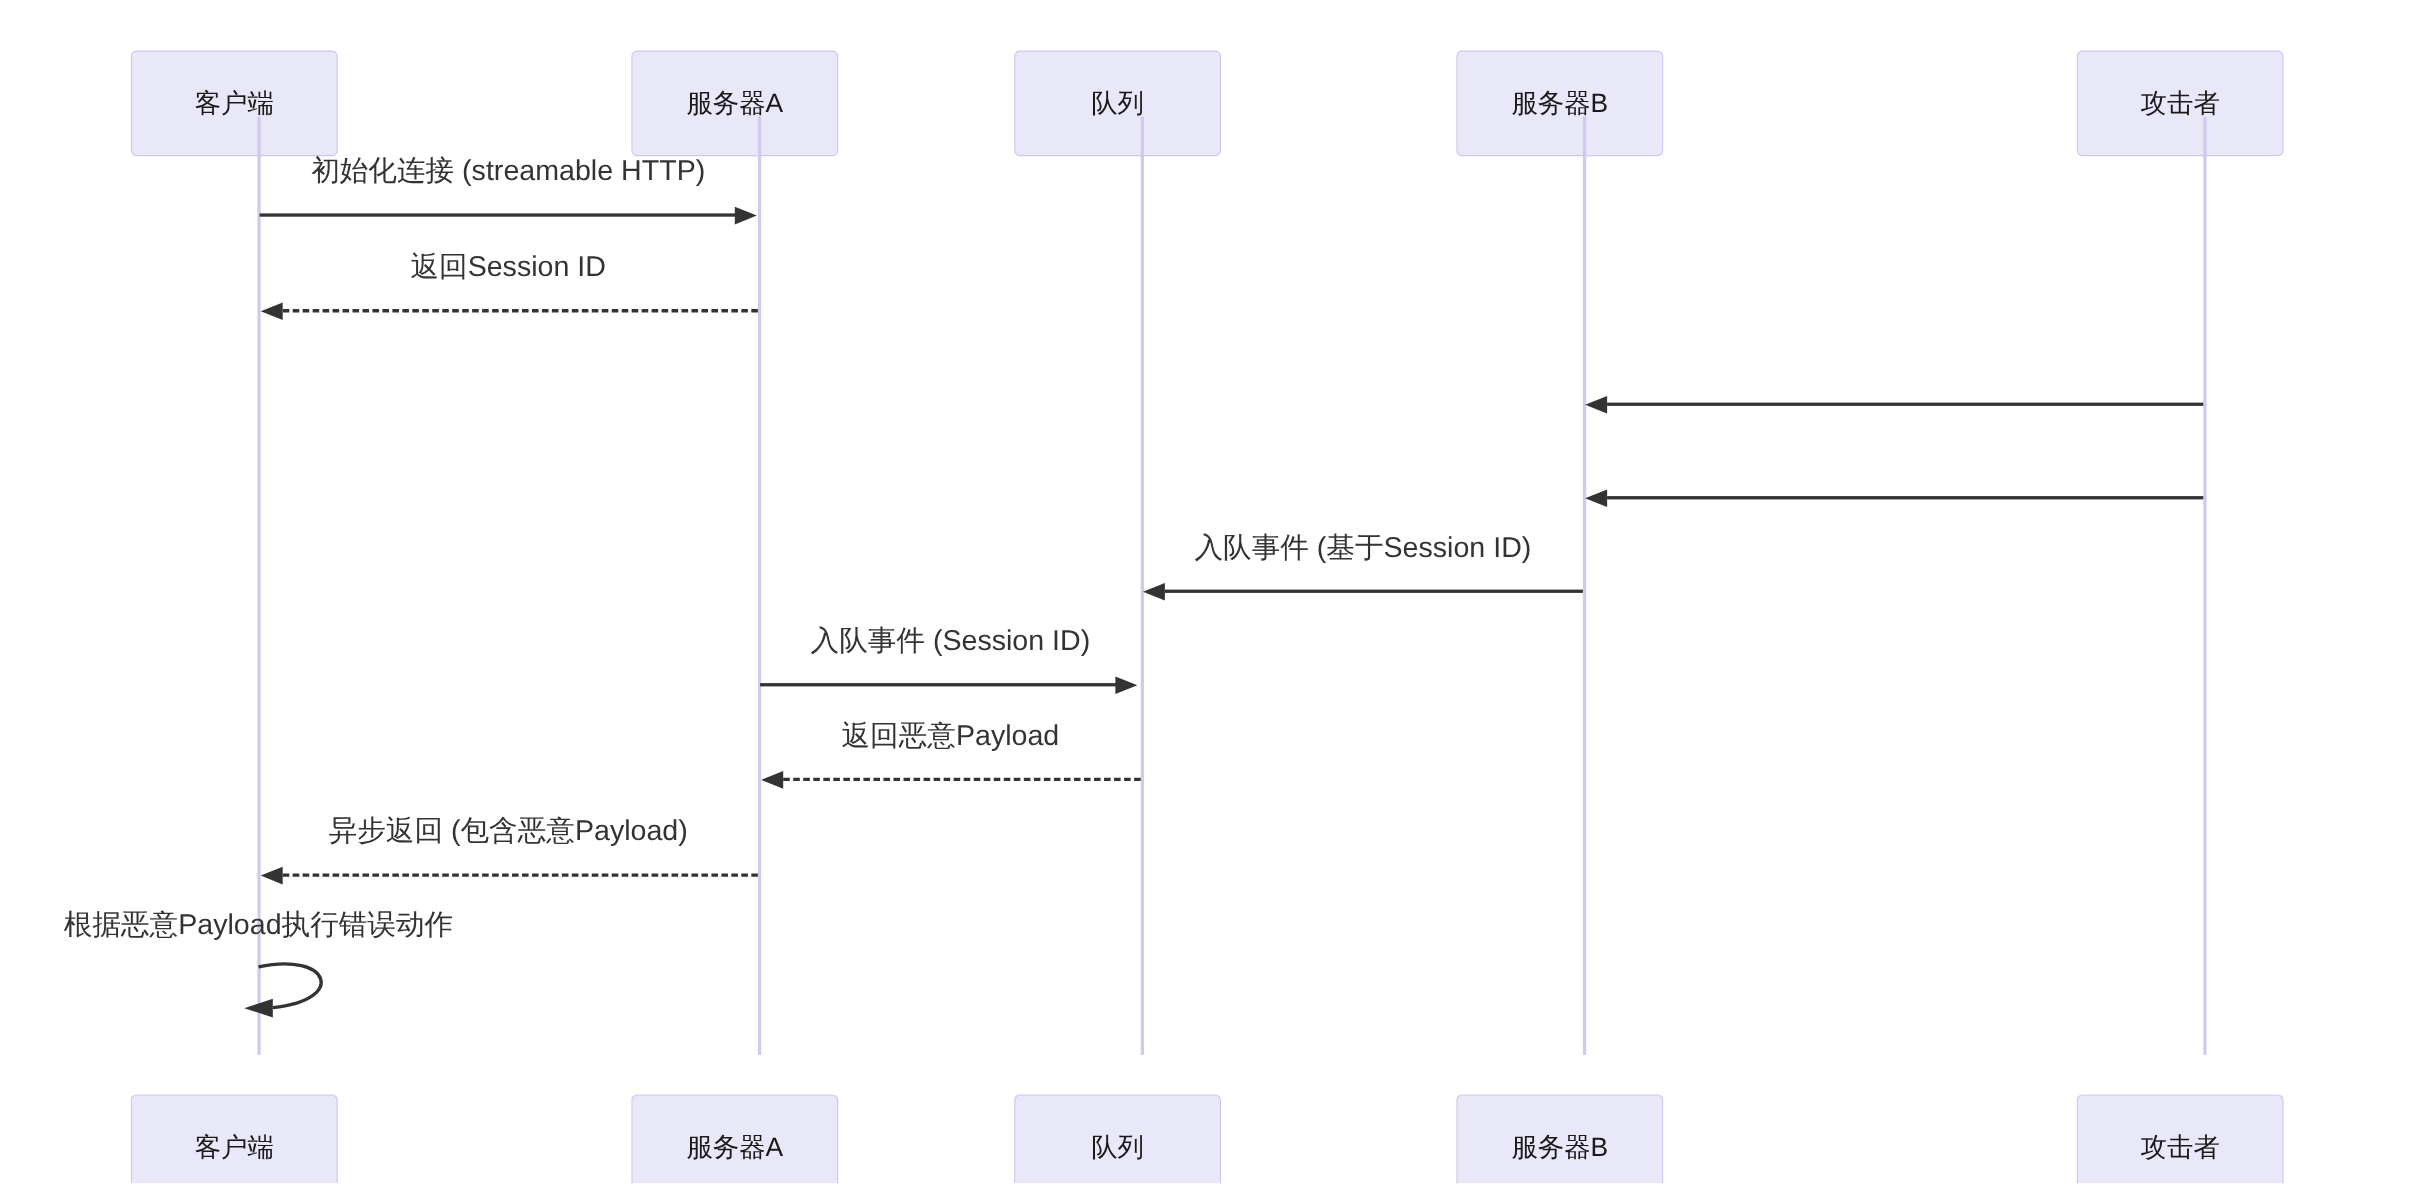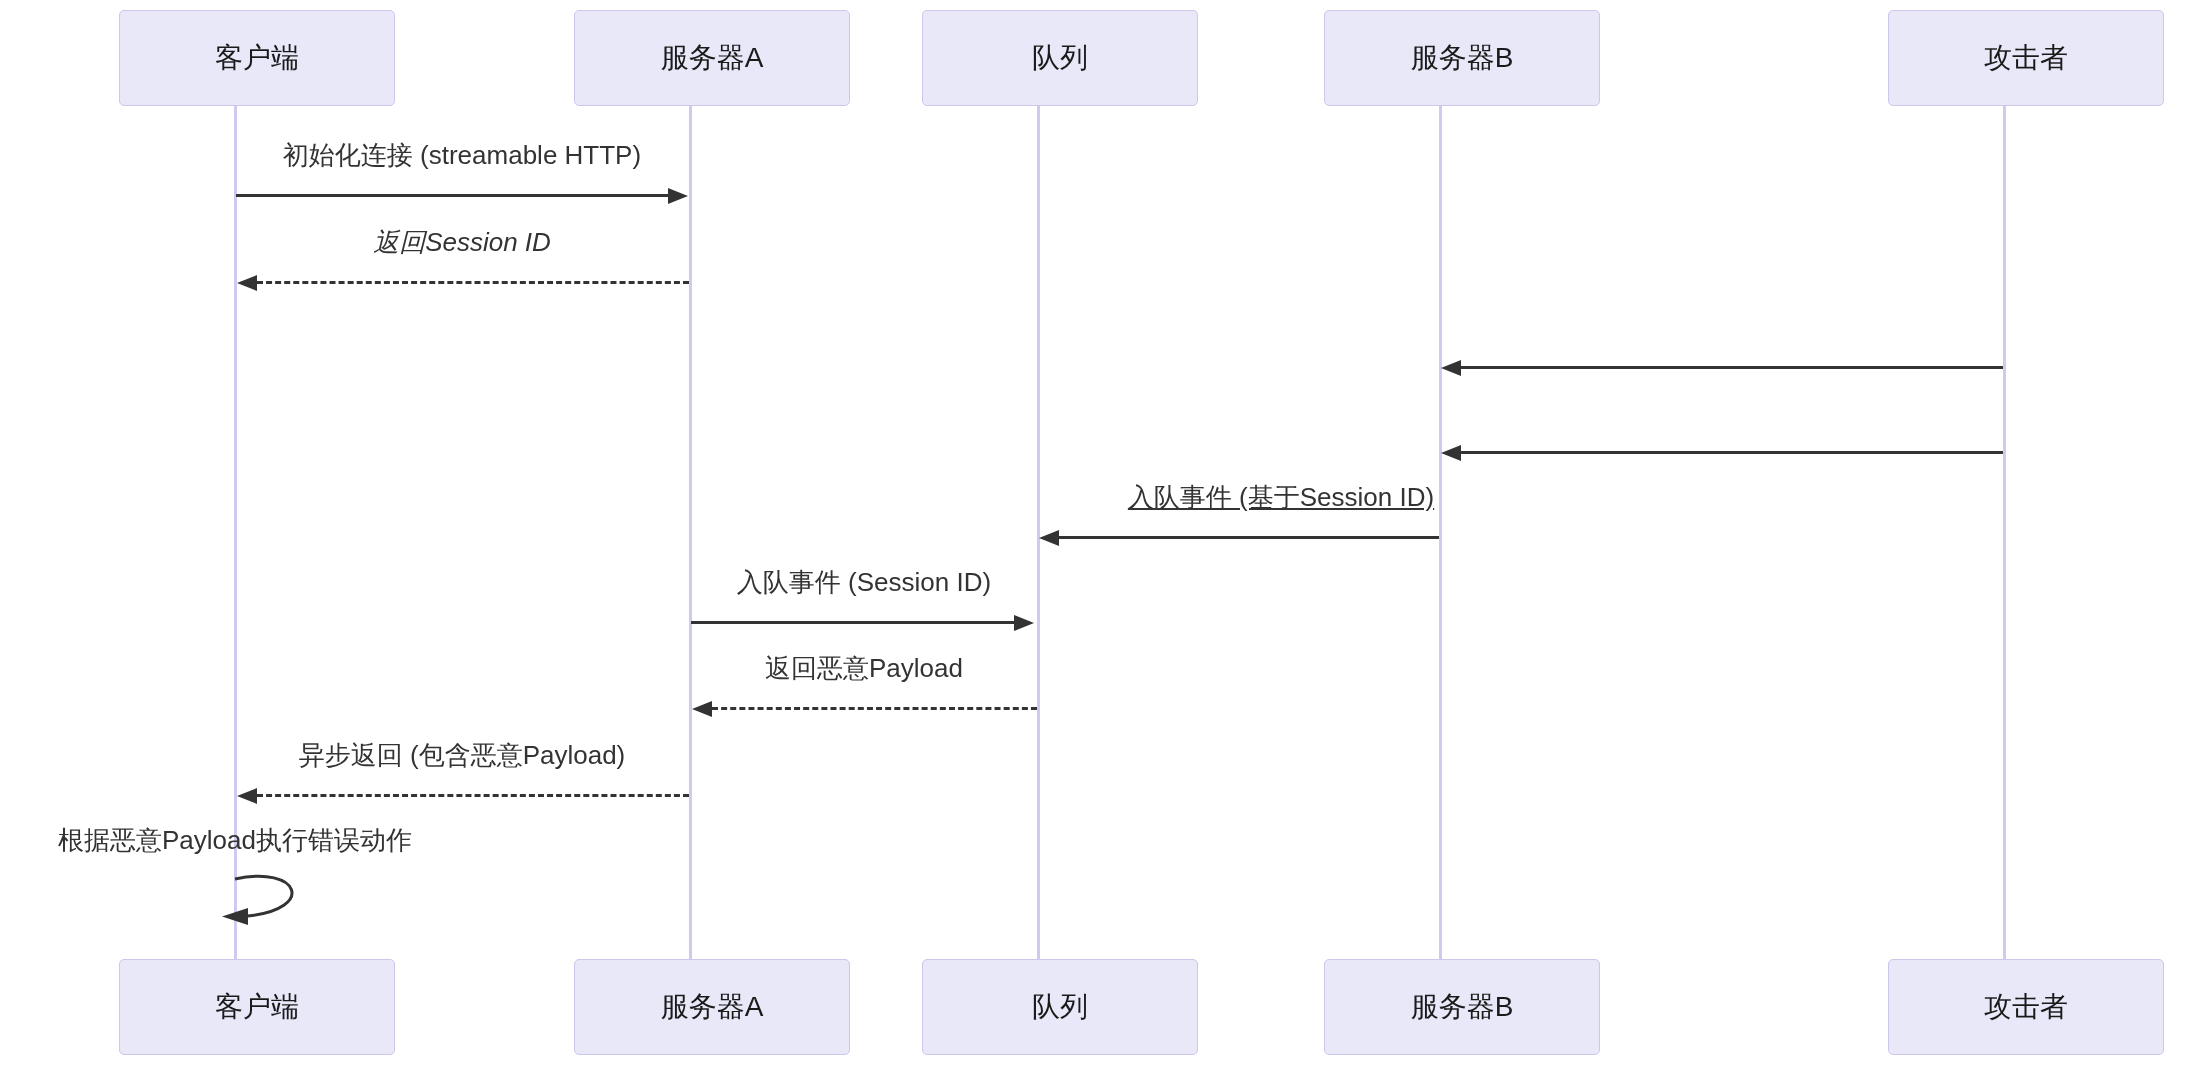--- a/index.html
+++ b/index.html
@@ -17,30 +17,31 @@
   }
   .diagram {
     position: relative;
     width: 2194px;
     height: 1076px;
     background: #ffffff;
     overflow: hidden;
   }
   .actor {
     position: absolute;
-    width: 276px;
+    width: 188px;
     height: 96px;
     background: var(--actor-fill);
     border: 1.5px solid var(--actor-border);
     border-radius: 5px;
     display: flex;
     align-items: center;
     justify-content: center;
-    font-size: 28px;
+    font-size: 24px;
     color: var(--actor-ink);
+    margin-top: 36px;
   }
   .lifeline {
     position: absolute;
     top: 106px;
     height: 853px;
     width: 3px;
     background: var(--lifeline);
   }
   .msg-label {
     position: absolute;
@@ -91,31 +92,31 @@
   <div class="lifeline" style="left:233.5px;"></div>
   <div class="lifeline" style="left:688.5px;"></div>
   <div class="lifeline" style="left:1036.5px;"></div>
   <div class="lifeline" style="left:1438.5px;"></div>
   <div class="lifeline" style="left:2002.5px;"></div>
 
   <div class="msg-label" style="left:112px; top:140px;">初始化连接 (streamable HTTP)</div>
   <div class="arrow-line solid" style="left:236px; top:194px; width:436px;"></div>
   <div class="arrow-head right" style="left:668px; top:187.5px;"></div>
 
-  <div class="msg-label" style="left:112px; top:227px;font-style:italic;">返回Session ID</div>
+  <div class="msg-label" style="left:112px; top:227px;">返回Session ID</div>
   <div class="arrow-line dashed" style="left:257px; top:281px; width:432px;"></div>
   <div class="arrow-head left" style="left:237px; top:274.5px;"></div>
 
   <div class="arrow-line solid" style="left:1461px; top:366px; width:542px;"></div>
   <div class="arrow-head left" style="left:1441px; top:359.5px;"></div>
 
   <div class="arrow-line solid" style="left:1461px; top:451px; width:542px;"></div>
   <div class="arrow-head left" style="left:1441px; top:444.5px;"></div>
 
-  <div class="msg-label" style="left:931px; top:482px;text-decoration:underline;">入队事件 (基于Session ID)</div>
+  <div class="msg-label" style="left:889px; top:482px;">入队事件 (基于Session ID)</div>
   <div class="arrow-line solid" style="left:1059px; top:536px; width:380px;"></div>
   <div class="arrow-head left" style="left:1039px; top:529.5px;"></div>
 
   <div class="msg-label" style="left:514px; top:567px;">入队事件 (Session ID)</div>
   <div class="arrow-line solid" style="left:691px; top:621px; width:325px;"></div>
   <div class="arrow-head right" style="left:1014px; top:614.5px;"></div>
 
   <div class="msg-label" style="left:514px; top:653px;">返回恶意Payload</div>
   <div class="arrow-line dashed" style="left:712px; top:707px; width:325px;"></div>
   <div class="arrow-head left" style="left:692px; top:700.5px;"></div>

